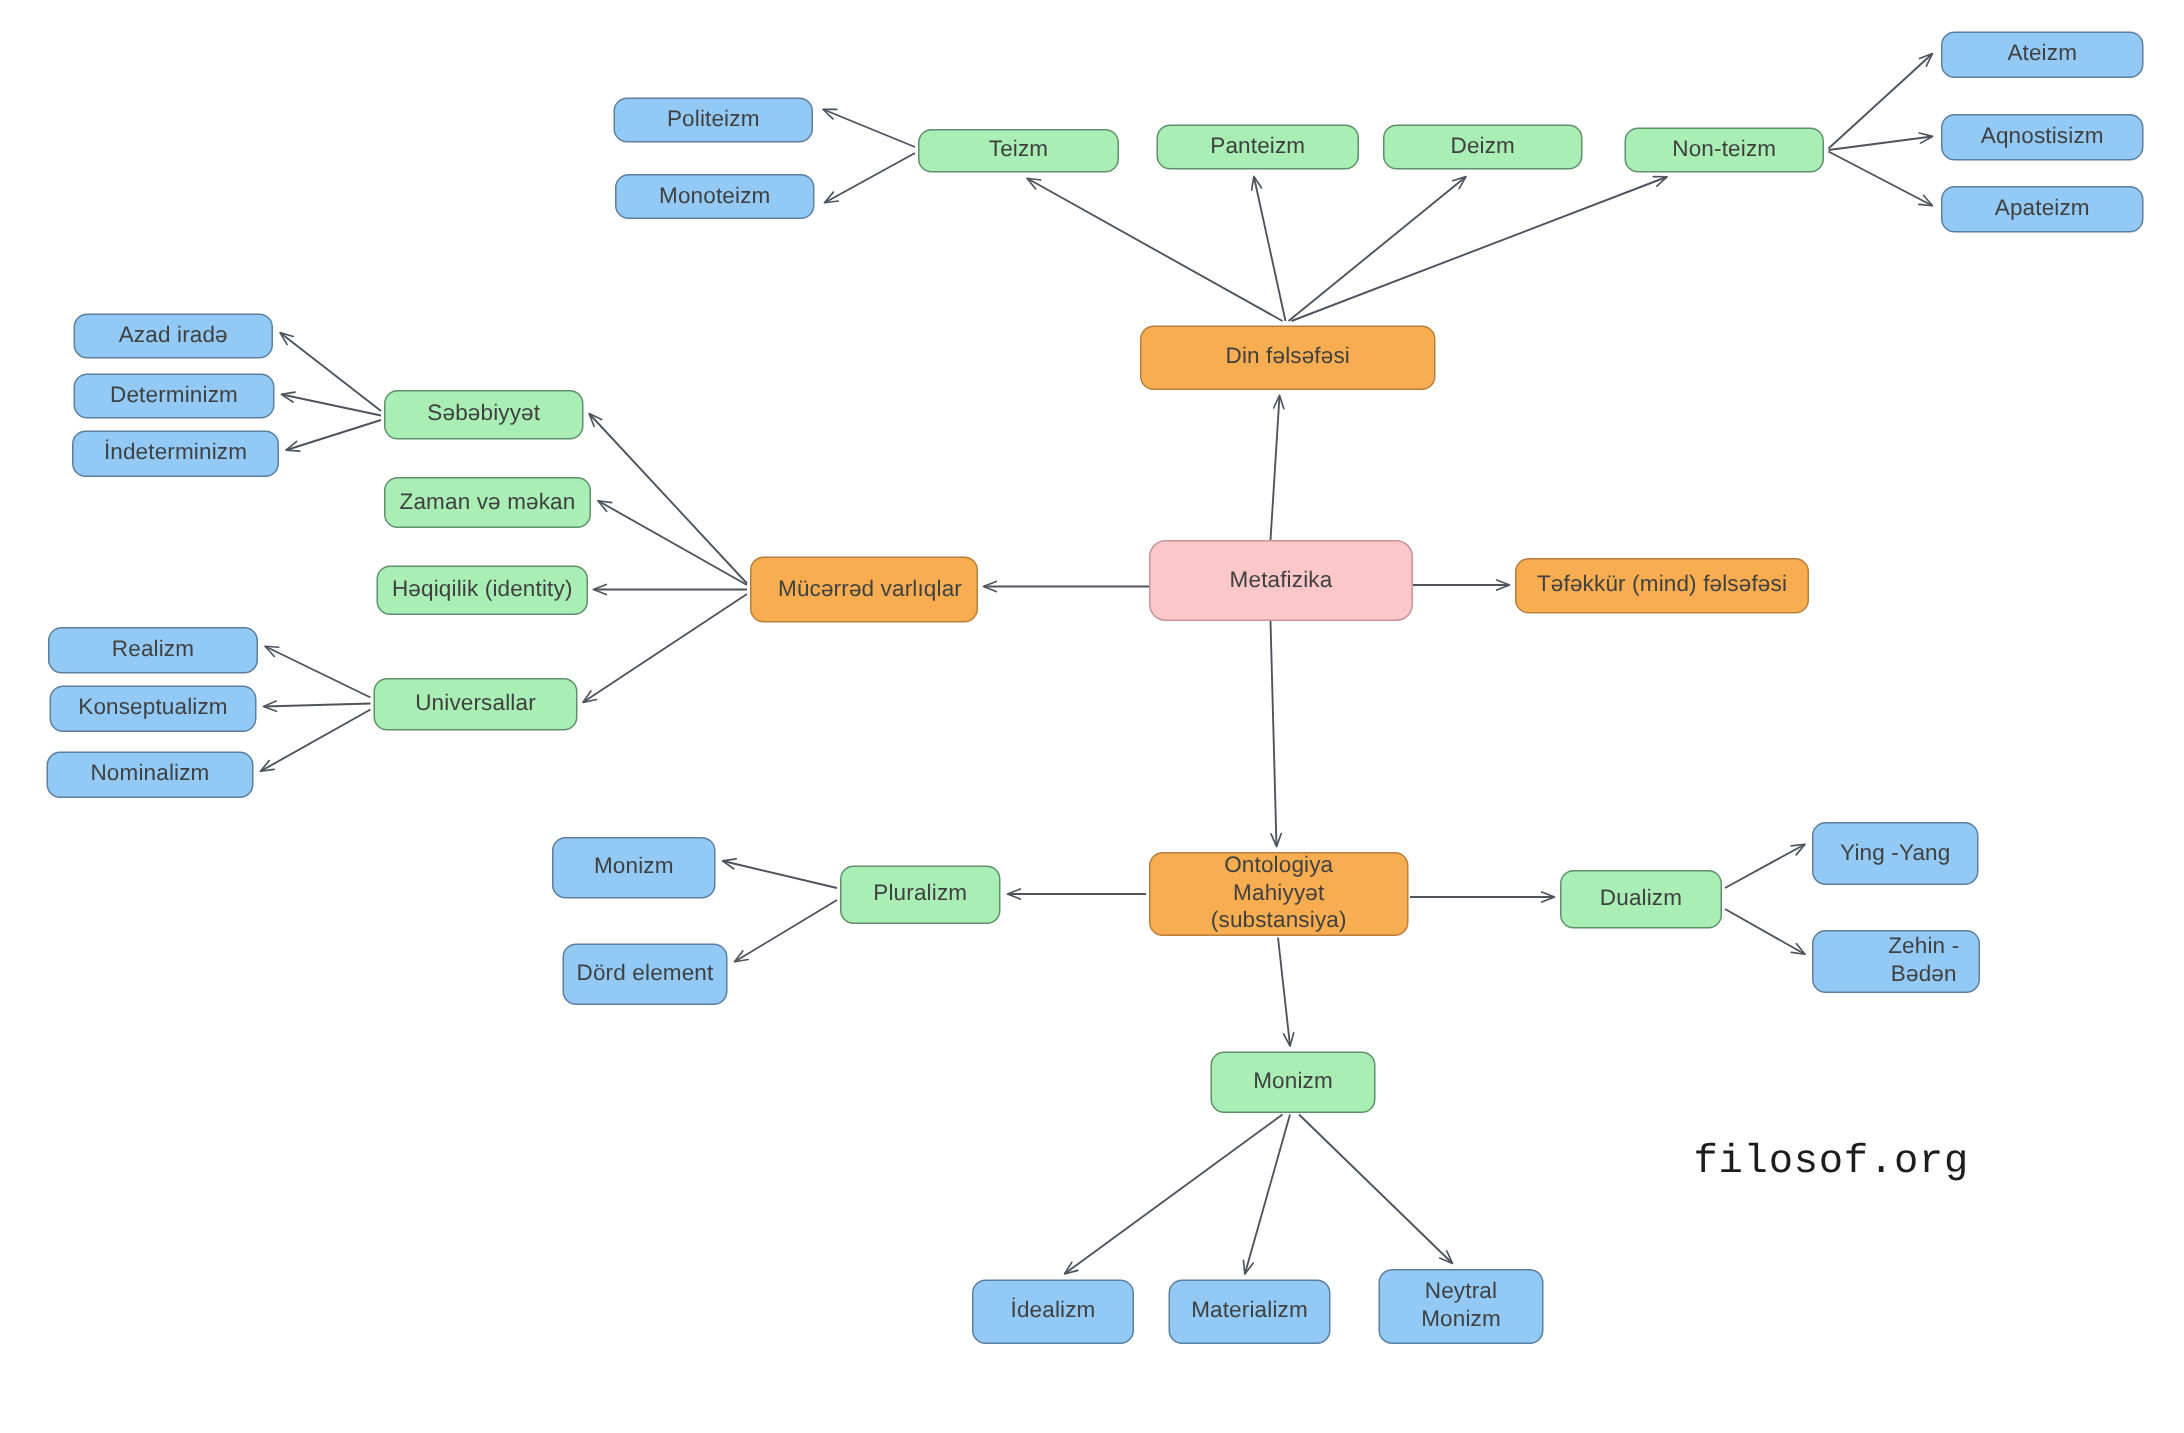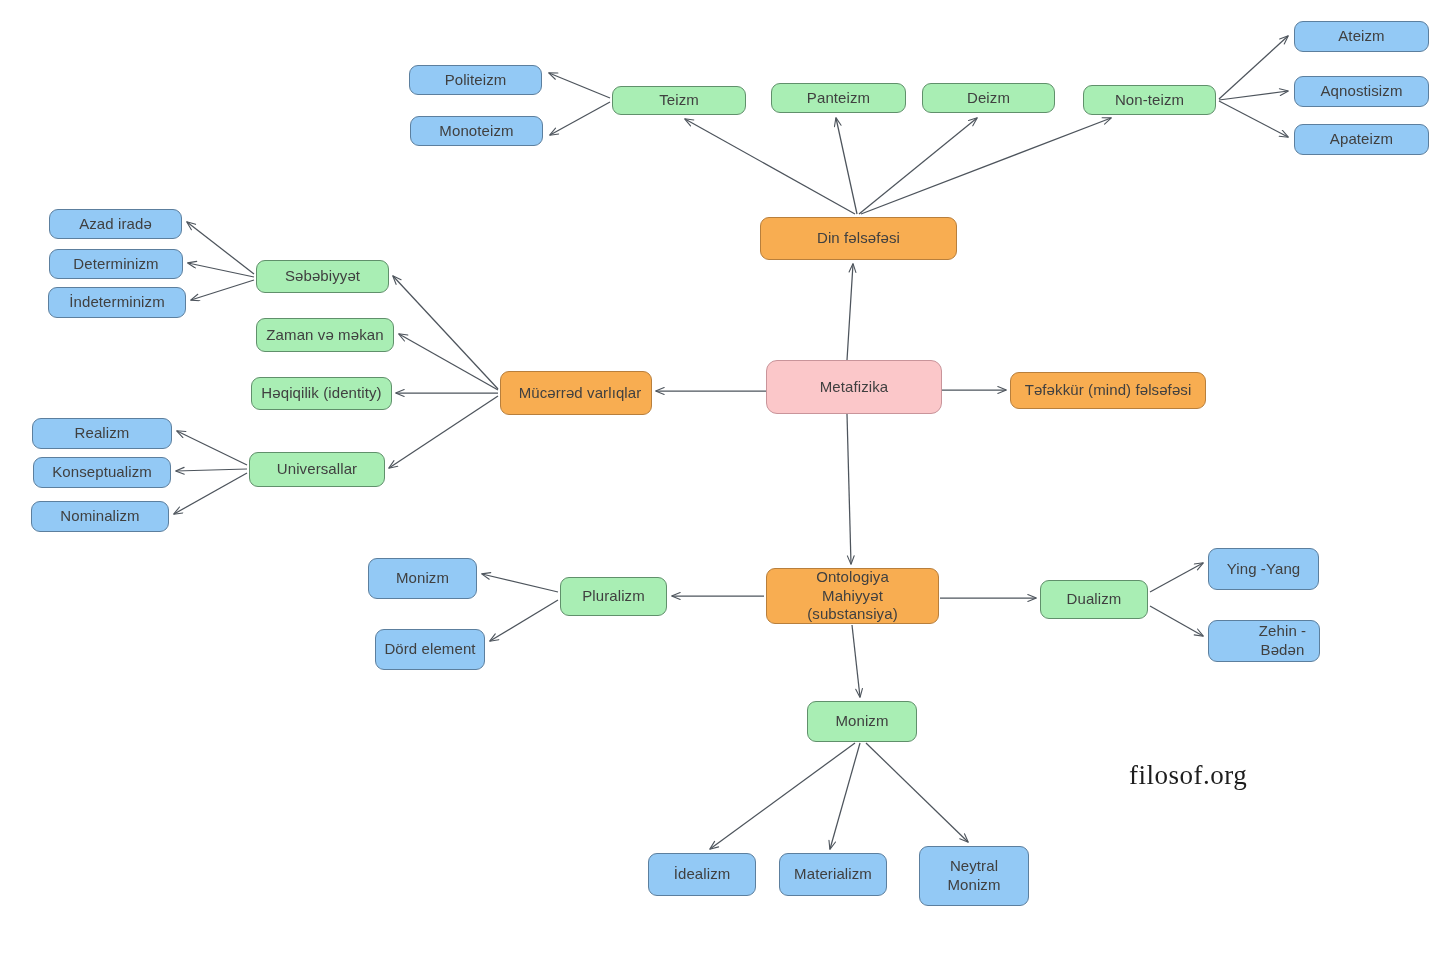--- a/index.html
+++ b/index.html
@@ -38,21 +38,21 @@
     padding: 4px 8px;
     white-space: pre-line;
     letter-spacing: 0.1px;
   }
   .node.root    { background: #fbc7c9; border-color: #c98e93; }
   .node.orange  { background: #f8ad51; border-color: #c1833c; }
   .node.green   { background: #a9eeb4; border-color: #5f8f6a; }
   .node.blue    { background: #93c9f5; border-color: #5a7f9e; }
   .watermark {
     position: absolute;
-    font-family: Liberation Serif, serif;
+    font-family: Liberation Mono, monospace;
     font-size: 27px;
     color: #1d1d1d;
     letter-spacing: 0.5px;
     white-space: nowrap;
   }
 </style>
 </head>
 <body>
 
 <div id="canvas">
@@ -126,17 +126,17 @@
       <div class="node blue" style="left: 31px; top: 501px; width: 138px; height: 31px; background: rgb(147, 201, 245); border-color: rgb(92, 127, 158);">Nominalizm</div>
       <div class="node green" style="left: 560px; top: 577px; width: 107px; height: 39px; background: rgb(169, 238, 180); border-color: rgb(96, 144, 107);">Pluralizm</div>
       <div class="node green" style="left: 1040px; top: 580px; width: 108px; height: 39px; background: rgb(169, 238, 180); border-color: rgb(96, 144, 107);">Dualizm</div>
       <div class="node green" style="left: 807px; top: 701px; width: 110px; height: 41px; background: rgb(169, 238, 180); border-color: rgb(96, 144, 107);">Monizm</div>
       <div class="node blue" style="left: 368px; top: 558px; width: 109px; height: 41px; background: rgb(147, 201, 245); border-color: rgb(92, 127, 158);">Monizm</div>
       <div class="node blue" style="left: 375px; top: 629px; width: 110px; height: 41px; background: rgb(147, 201, 245); border-color: rgb(92, 127, 158);">Dörd element</div>
       <div class="node blue" style="left: 1208px; top: 548px; width: 111px; height: 42px; background: rgb(147, 201, 245); border-color: rgb(92, 127, 158);">Ying -Yang</div>
       <div class="node blue" style="left: 1208px; top: 620px; width: 112px; height: 42px; background: rgb(147, 201, 245); border-color: rgb(92, 127, 158); padding-left: 45px;">Zehin - Bədən</div>
       <div class="node blue" style="left: 648px; top: 853px; width: 108px; height: 43px; background: rgb(147, 201, 245); border-color: rgb(92, 127, 158);">İdealizm</div>
       <div class="node blue" style="left: 779px; top: 853px; width: 108px; height: 43px; background: rgb(147, 201, 245); border-color: rgb(92, 127, 158);">Materializm</div>
-      <div class="node blue" style="left: 919px; top: 846px; width: 110px; height: 60px; background: rgb(147, 201, 245); border-color: rgb(92, 127, 158);">Neytral
+      <div class="node blue" style="left: 919px; top: 846px; width: 110px; height: 50px; background: rgb(147, 201, 245); border-color: rgb(92, 127, 158);">Neytral
 Monizm</div>
     </div>
   <div class="watermark" style="left: 1129px; top: 760px;">filosof.org</div>
 </div>
 
 </body></html>

